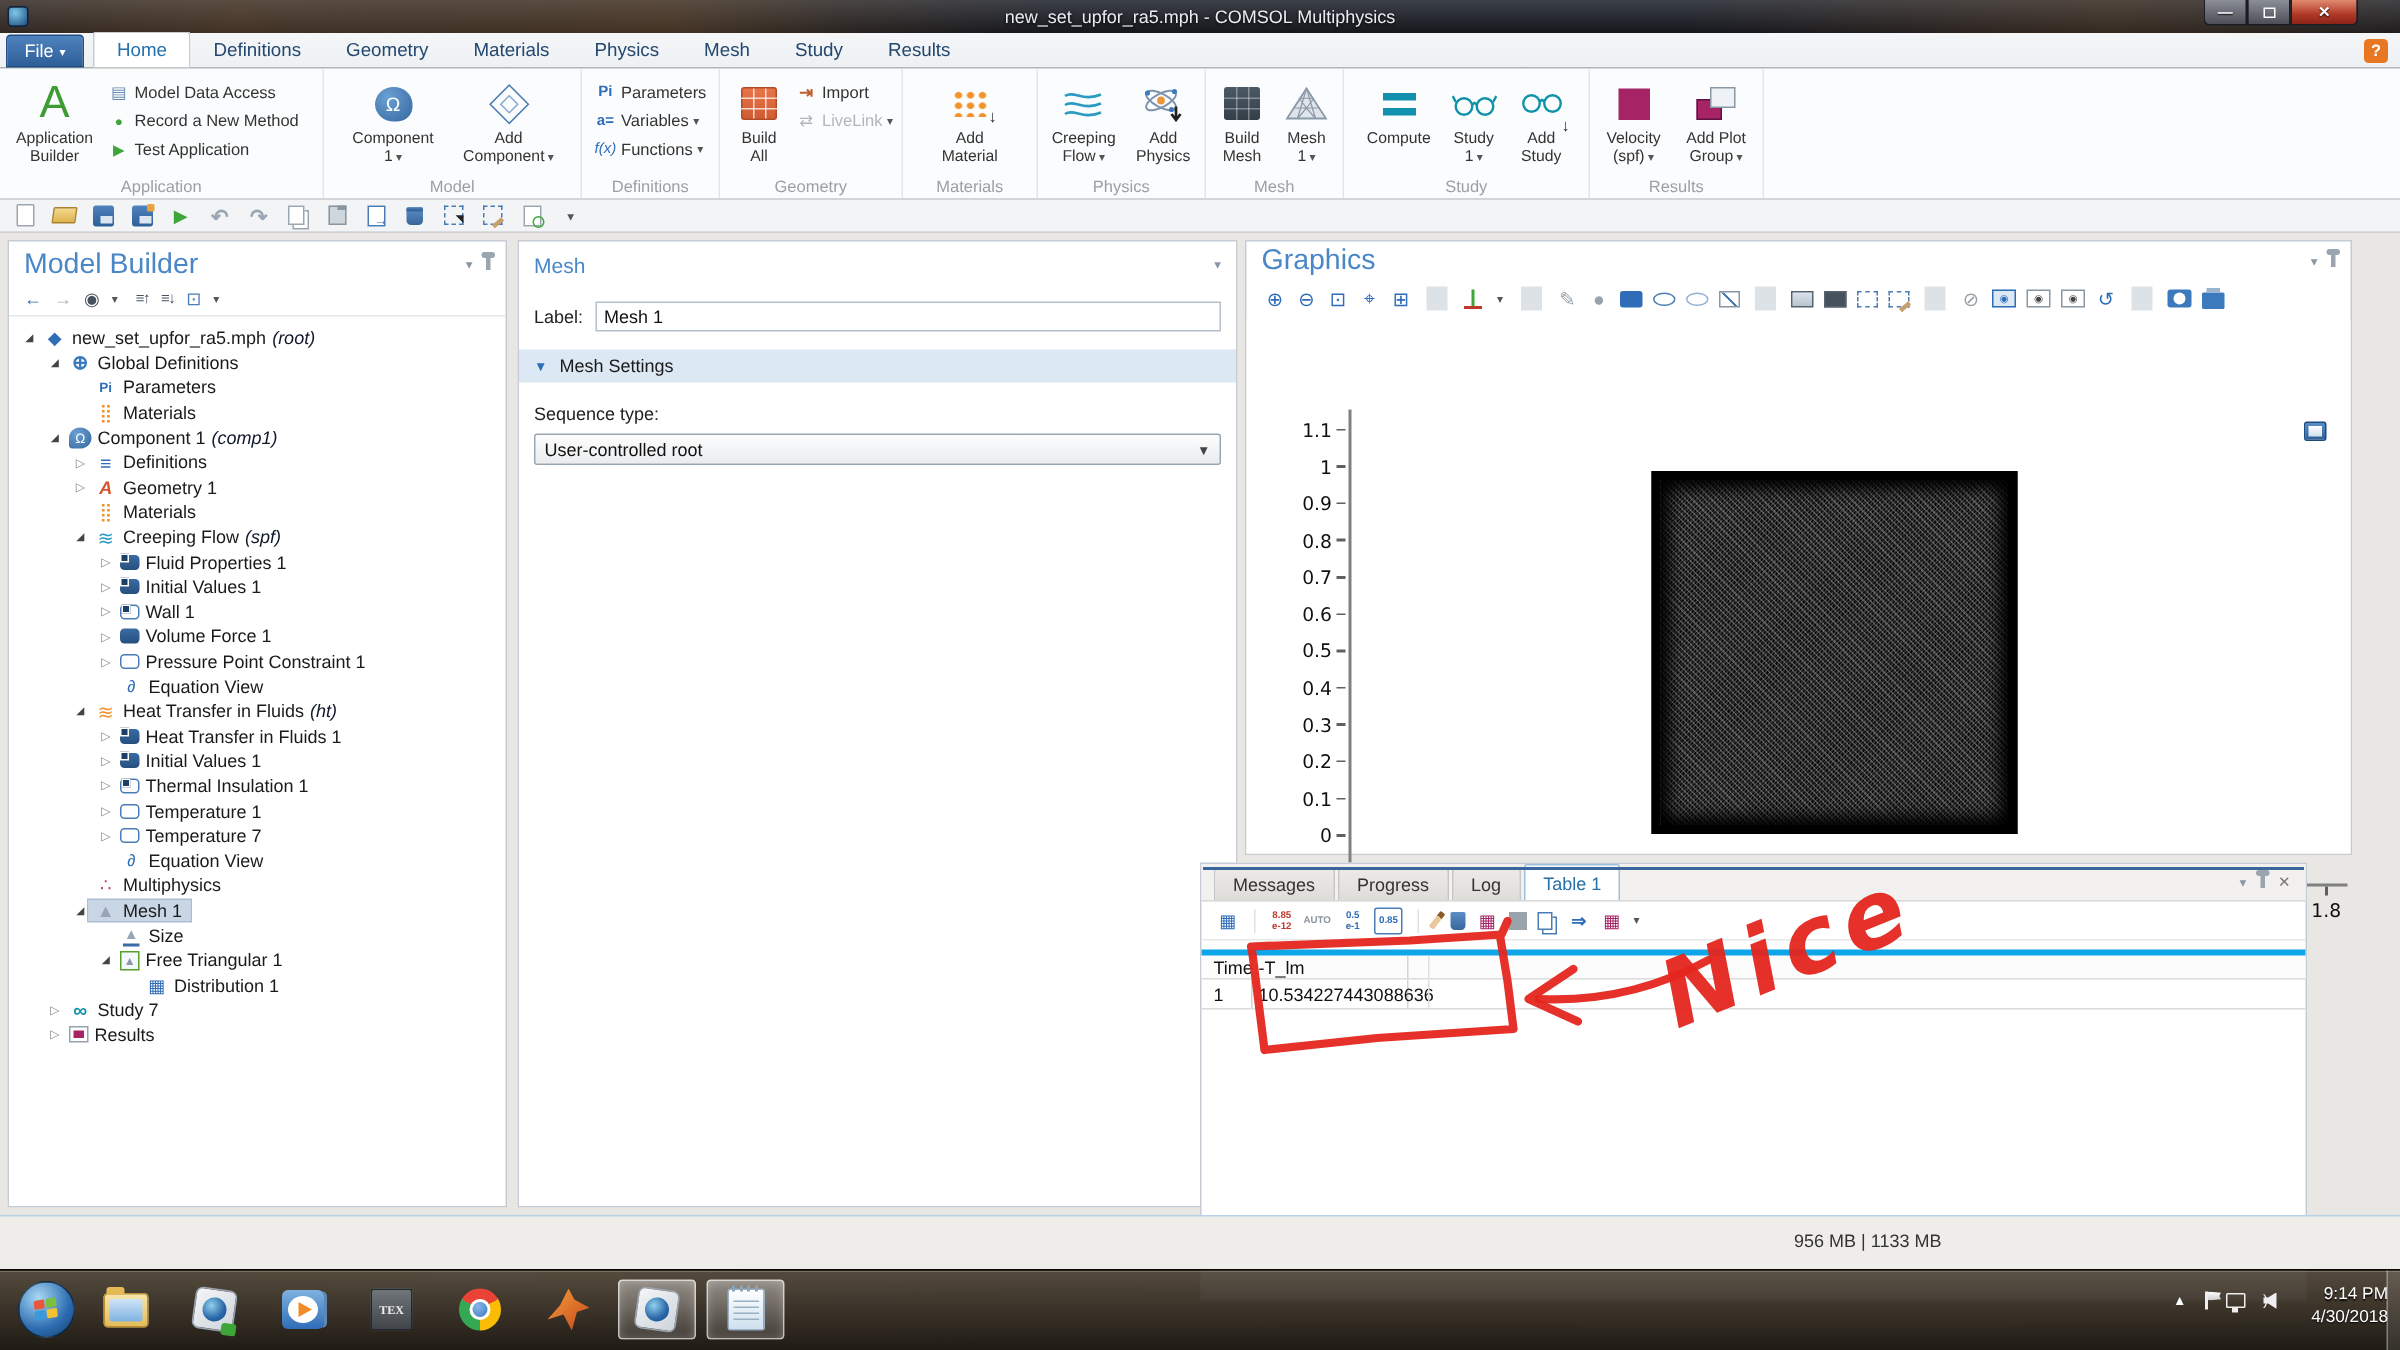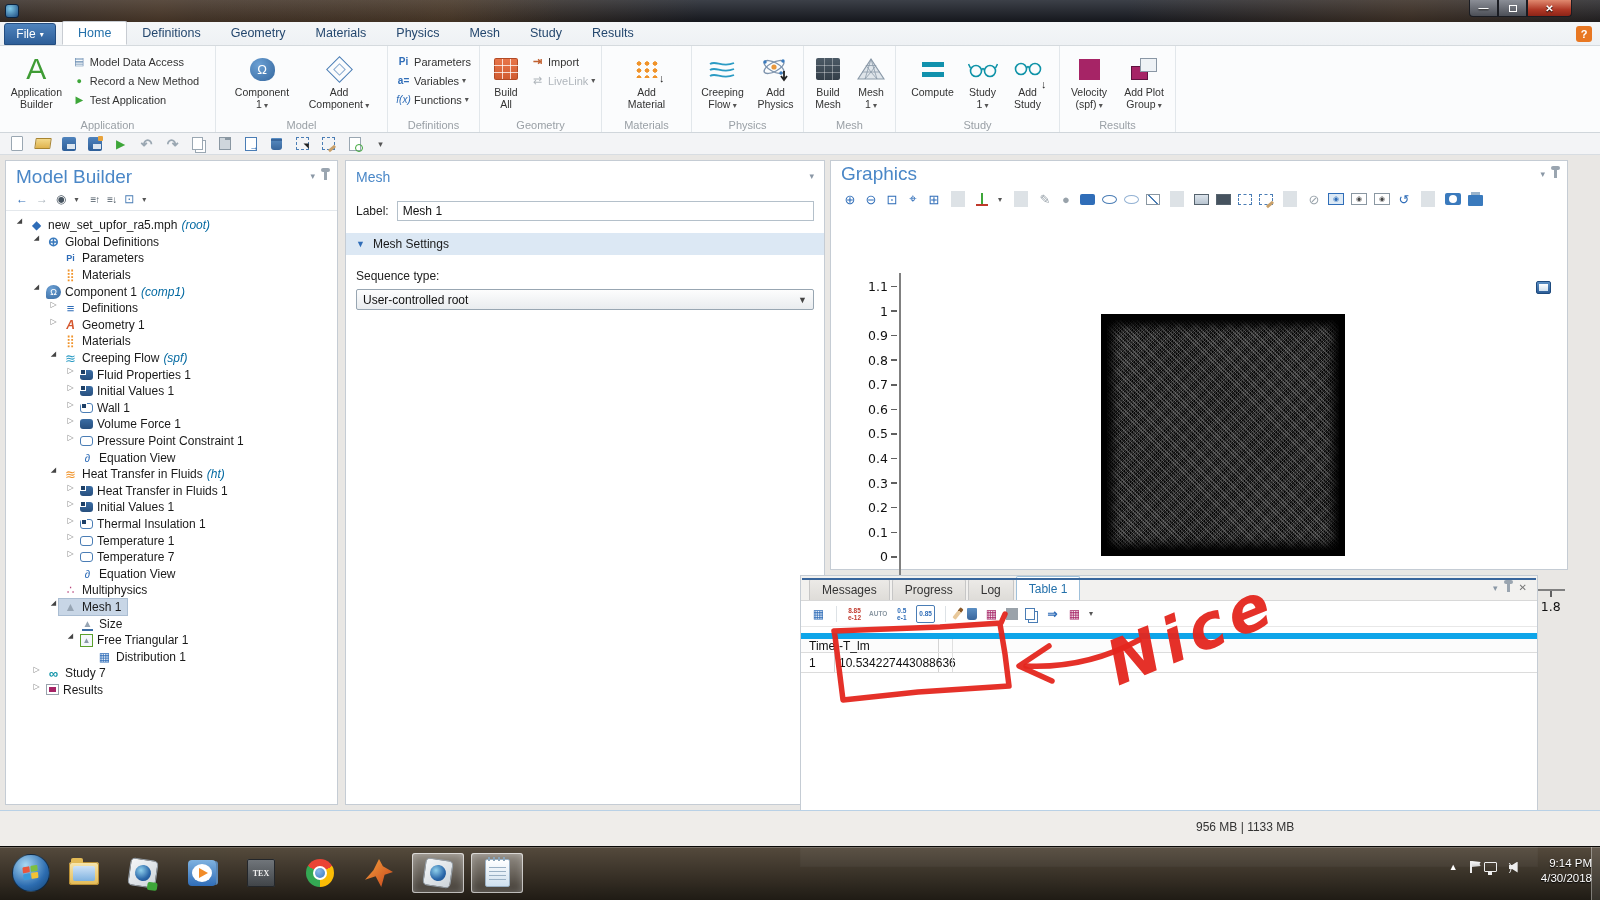--- a/index.html
+++ b/index.html
@@ -109,21 +109,21 @@
 .pin::before{content:"";position:absolute;top:-4px;left:-3px;width:9px;height:4px;background:#9aa5b0;border-radius:2px}
 
 #mb{left:5px;top:5px;width:333px;height:645px}
 .mbtoolbar{display:flex;align-items:center;gap:8px;padding:4px 0 4px 10px;border-bottom:1px solid #e4e8ec}
 .mbt{font-size:12px;color:#2f6db8;display:inline-flex;align-items:center}
 .mbt-gray{color:#aab4bc}
 .mbt-dark{color:#46535f}
 .mbt-sm{font-size:10px;color:#46535f;letter-spacing:-1px}
 .mbt-dash{color:#4a7db5;font-size:12px}
 .tree{padding-top:6px}
-.trow{height:16.6px;display:flex;padding-left:calc(8px + var(--d,0)*17px);font-size:12px;color:#1a1a1a;white-space:nowrap}
+.trow{height:16.6px;display:flex;align-items:center;padding-left:calc(8px + var(--d,0)*17px);font-size:12px;color:#1a1a1a;white-space:nowrap}
 .trow.sel .tlabel-wrap{background:#c8d6e6;outline:1px solid #aabdd2}
 .tlabel-wrap{display:flex;align-items:center;padding:0 2px}
 .exp{width:11px;min-width:11px;display:inline-flex;justify-content:center}
 .exp.open::before{content:"◢";color:#444;font-size:7px}
 .exp.closed::before{content:"▷";color:#888;font-size:8px}
 .ti{width:15px;min-width:15px;height:14px;margin:0 4px 0 2px;display:inline-flex;align-items:center;justify-content:center;font-size:11px;position:relative}
 .ic-root::before{content:"◆";color:#2f6db8;font-size:12px}
 .ic-globe::before{content:"⊕";color:#3a7abd;font-weight:bold;font-size:13px}
 .ic-pi{color:#2f6db8;font-weight:bold;font-size:9px}.ic-pi::before{content:"Pi"}
 .ic-mat::before{content:"⣿";color:#f0932a;font-size:12px}
@@ -140,21 +140,21 @@
 .ic-multi::before{content:"∴";color:#b8447a;font-size:12px}
 .ic-mesh::before{content:"▲";color:#97a5b4;font-size:12px}
 .ic-size::before{content:"▲";color:#97a5b4;font-size:10px}
 .ic-size::after{content:"";position:absolute;bottom:0;left:2px;width:11px;height:2px;background:#3a6ca3}
 .ic-ftri{border:1.5px solid #5aa02c;background:#f4f8fb;width:13px;height:13px;min-width:13px}
 .ic-ftri::before{content:"▲";font-size:8px;color:#8a98a8}
 .ic-dist::before{content:"▦";color:#2f6db8;font-size:12px}
 .ic-study::before{content:"∞";color:#0f93a8;font-weight:bold;font-size:13px}
 .ic-results{width:13px;height:11px;min-width:13px;border:1.5px solid #98a2ac;background:#fff;display:flex}
 .ic-results::before{content:"";width:7px;height:5px;background:#a62466;margin:auto}
-.tsuffix{font-style:italic;color:#0369a1;margin-left:4px}
+.tsuffix{font-style:italic;color:#0f172a;margin-left:4px}
 
 #settings{left:345px;top:5px;width:480px;height:645px}
 .s-sub{font-size:14px;color:#4a87c7;padding:8px 0 0 10px}
 .s-buildall{display:flex;align-items:center;gap:5px;font-size:12px;color:#222;padding:7px 0 0 10px}
 .si-grid::before{content:"▦";color:#46535f;font-size:14px}
 .s-labelrow{display:flex;align-items:center;gap:8px;padding:16px 10px 0 10px;font-size:12px;color:#222}
 .s-input{flex:1;height:20px;border:1px solid #b4c0ca;background:#fff;font-size:12px;padding:0 5px;font-family:"Liberation Sans",sans-serif;color:#111}
 .s-section{margin-top:12px;height:22px;background:#dce8f4;display:flex;align-items:center;gap:8px;padding-left:10px;font-size:12px;color:#1a1a1a}
 .s-seccaret{color:#2f6db8;font-size:9px}
 .s-caption{font-size:12px;color:#222;padding:14px 0 0 10px}
@@ -218,21 +218,21 @@
 .tt-txt.gray{color:#8a97a2}
 .boxed{border:1px solid #4a7db5;padding:1px 2px;border-radius:2px}
 .tt-brush{width:4px;height:13px;background:linear-gradient(#8a5a2a 30%,#e8c89a 30%);transform:rotate(38deg);border-radius:1px}
 .tt-trash{width:10px;height:12px;background:linear-gradient(#5b8fc4,#39669c);border-radius:1px 1px 3px 3px}
 .tt-trash::before{content:"";position:absolute;top:2px;left:1px;right:1px;height:2px;background:#39669c}
 .tt-gray{width:12px;height:12px;background:#9aa2aa}
 .tt-copy{width:10px;height:12px;border:1.2px solid #4a7db5;background:#fff;box-shadow:3px 3px 0 -1px #fff,3px 3px 0 0 #4a7db5;margin-right:3px}
 .tt-export{color:#2f6db8;font-weight:bold}
 .tbl{position:absolute;left:0;right:0;top:57px}
 .tbl-row{display:flex;height:20px;align-items:center;border-bottom:1px solid #dcdcdc;font-size:12px;color:#111}
-.tbl-row.hdr{background:#fcfcfc;border-top:6px solid #0ea5e9}
+.tbl-row.hdr{background:#fcfcfc;border-top:4px solid #0ea5e9}
 .c1{width:34px;padding-left:8px;border-right:1px solid #d4d4d4;height:100%;display:flex;align-items:center}
 .c2{width:104px;padding-left:4px;border-right:1px solid #d4d4d4;height:100%;display:flex;align-items:center}
 .c3{width:14px;border-right:1px solid #e0e0e0;height:100%}
 
 .statusbar{position:absolute;left:0;top:810px;width:1600px;height:36px;background:#efedea;border-top:1px solid #b9d1e6}
 .mem{position:absolute;left:1196px;top:9px;font-size:12px;color:#333}
 
 .taskbar{position:absolute;left:0;top:846px;width:1600px;height:54px;
  background:linear-gradient(180deg,rgba(85,75,62,.96),rgba(30,26,20,.97));box-shadow:inset 0 1px 0 rgba(255,255,255,.2);border-top:1px solid rgba(0,0,0,.7)}
 .orb{position:absolute;left:12px;top:7px;width:38px;height:38px;border-radius:50%;
@@ -273,20 +273,21 @@
 
 #annot{position:absolute;left:0;top:0;width:1600px;height:900px;pointer-events:none;z-index:60}
 </style>
 </head>
 <body>
 
 <div id="stage">
 
   <div class="titlebar">
     <span class="app-ico"></span>
+    <span class="title-text">new_set_upfor_ra5.mph - COMSOL Multiphysics</span>
     <span class="winbtns">
       <span class="winbtn">—</span>
       <span class="winbtn">
           <span class="restore-glyph"></span>
         </span>
       <span class="winbtn close">✕</span>
     </span>
   </div>
 
   <div class="tabrow">

